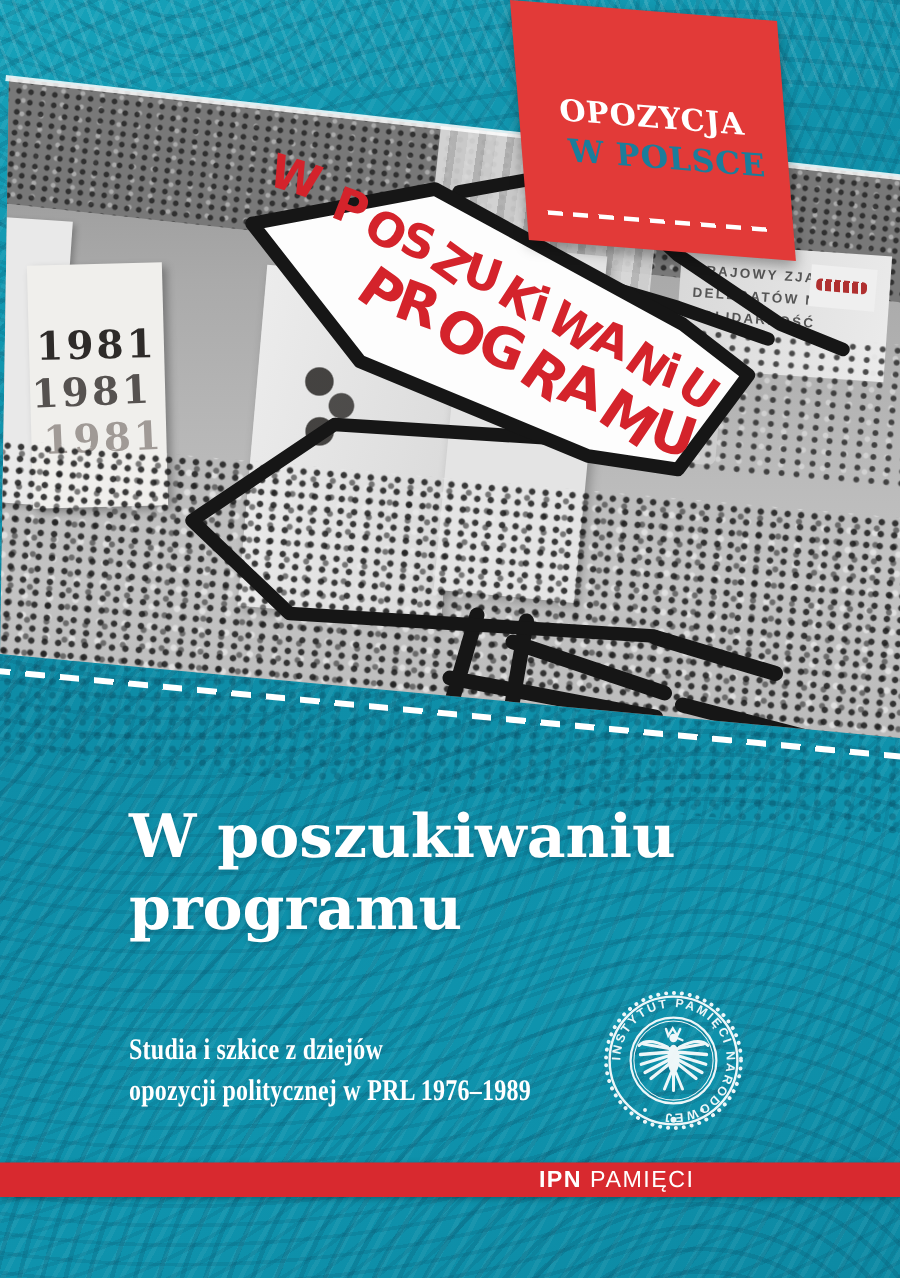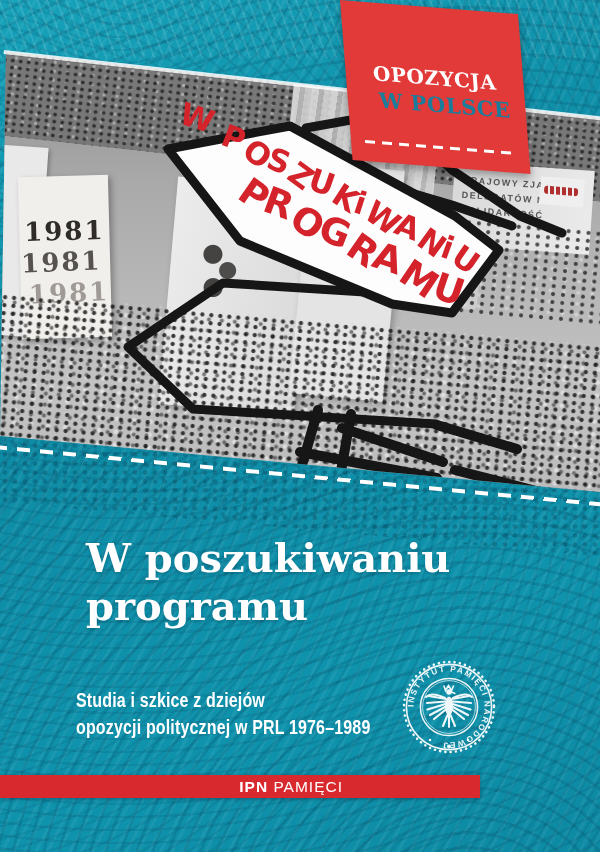--- a/index.html
+++ b/index.html
@@ -97,27 +97,27 @@
     font-family:"DejaVu Serif",serif;font-weight:bold;}
   .badge-l1{color:#ffffff;font-size:20px;line-height:26px;letter-spacing:.5px;}
   .badge-l2{color:#1b7d9b;font-size:21px;line-height:27px;letter-spacing:.5px;transform:translateX(8px);}
   .badge-dash{position:absolute;left:14px;right:12px;bottom:18px;height:3.5px;
     background:repeating-linear-gradient(90deg,#fff 0 10px,transparent 10px 17px);}
 
   
   .title{position:absolute;left:86px;top:534px;z-index:6;color:#fff;
     font-family:"DejaVu Serif",serif;font-weight:bold;font-size:40px;line-height:48px;
     text-shadow:0 2px 3px rgba(0,40,60,.25);}
-  .subtitle{position:absolute;left:76px;top:687px;z-index:6;color:#fff;
-    font-weight:bold;font-size:20px;line-height:27px;letter-spacing:.2px;}
+  .subtitle{position:absolute;left:86px;top:687px;z-index:6;color:#fff;
+    font-weight:bold;font-size:20px;line-height:27px;letter-spacing:.2px;font-family:Liberation Serif, serif;}
   .subtitle div{transform:scaleX(.8);transform-origin:left center;white-space:nowrap;}
 
   .seal{position:absolute;left:401px;top:659px;width:96px;height:96px;z-index:6;opacity:.93;}
 
-  .pub-band{position:absolute;left:0;top:775px;width:480px;height:23px;z-index:7;
+  .pub-band{position:absolute;left:0;top:775px;width:600px;height:23px;z-index:7;
     background:#d8292f;box-shadow:0 1px 4px rgba(0,0,0,.3);
     display:flex;align-items:center;justify-content:flex-end;padding-right:137px;box-sizing:border-box;
     color:#fff;font-size:15.5px;letter-spacing:1px;white-space:pre;}
   .pub-bold{font-weight:bold;}
   .pub-reg{font-weight:normal;}
 </style>
 </head>
 <body>
 
 <div class="cover">

